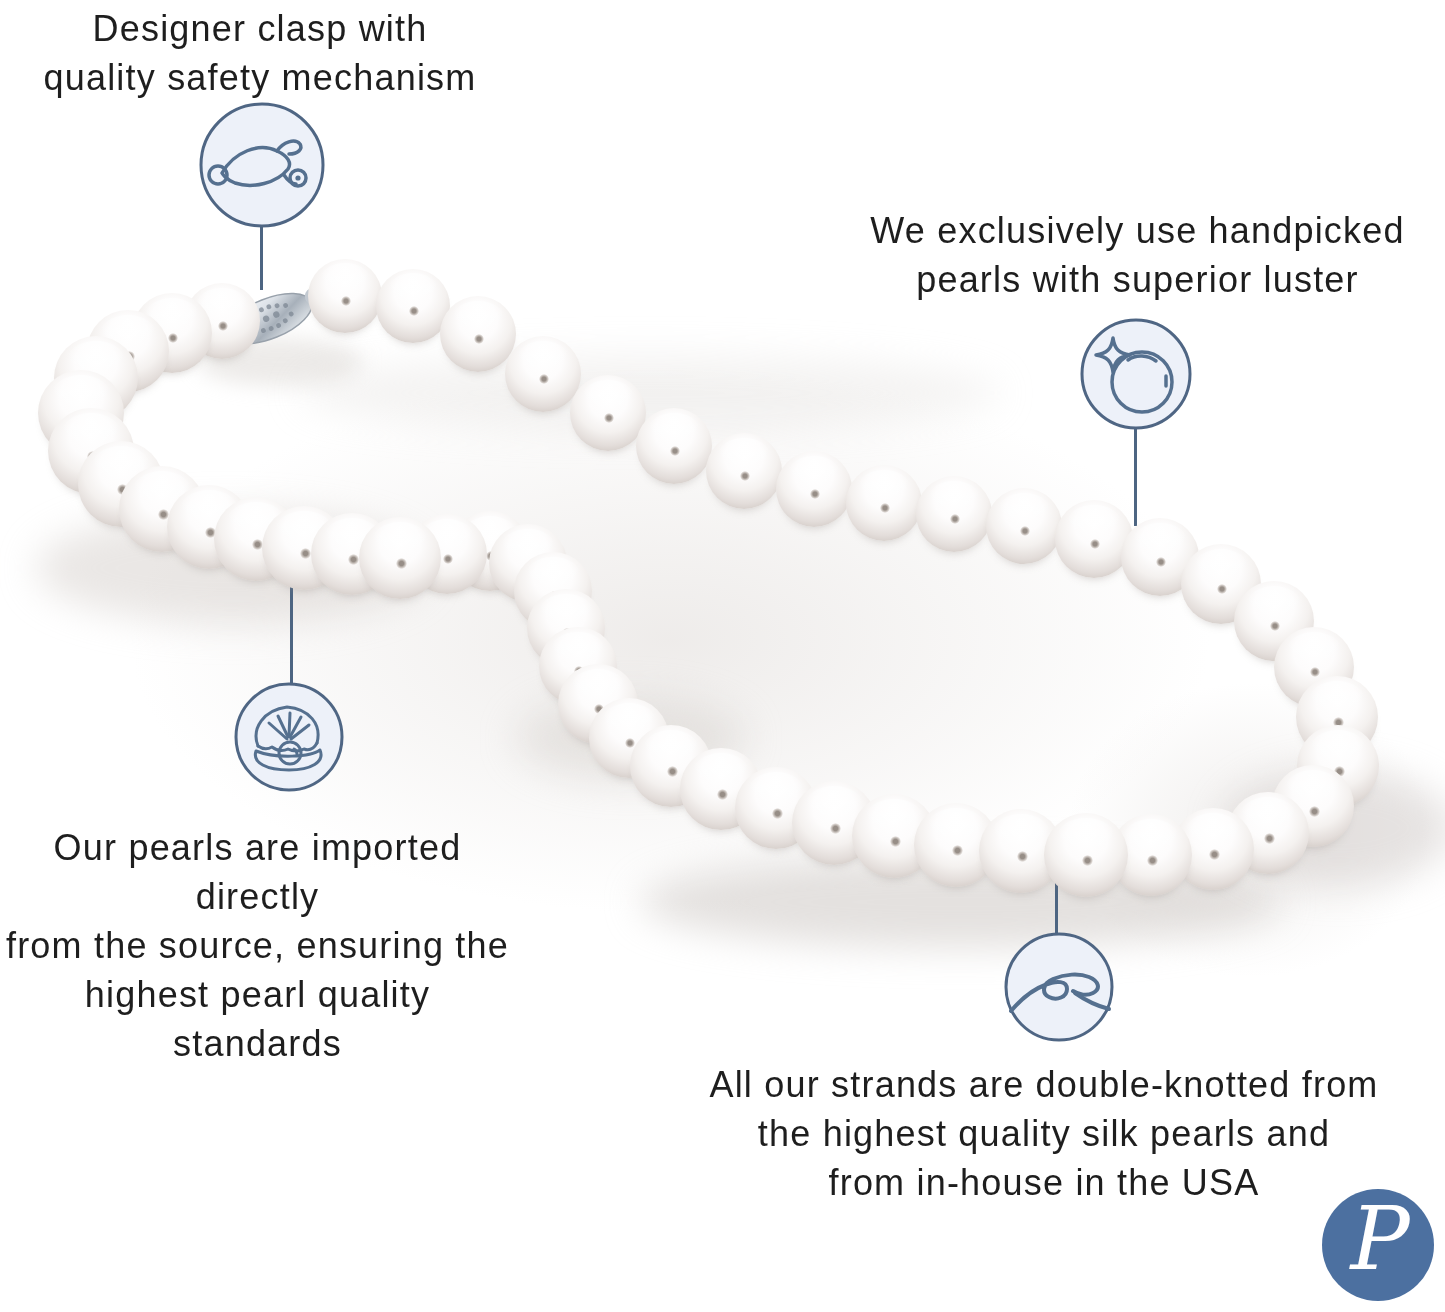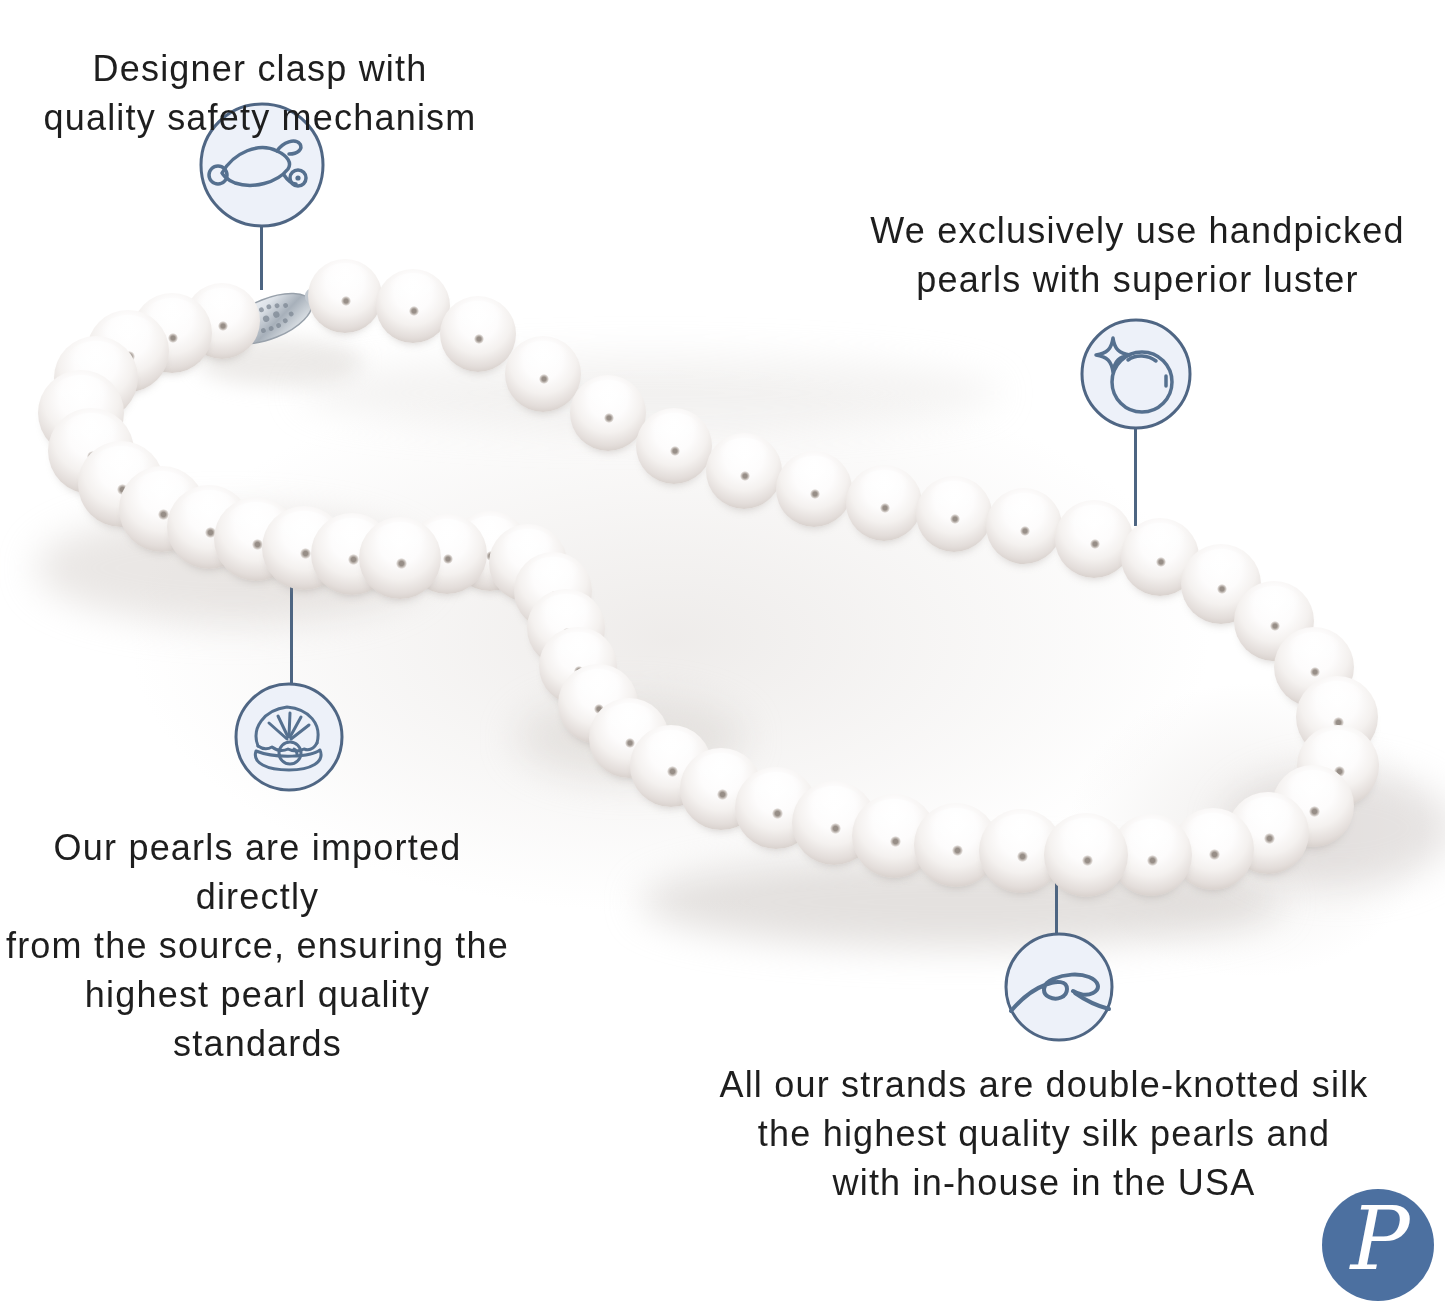--- a/index.html
+++ b/index.html
@@ -31,21 +31,21 @@
     background:radial-gradient(ellipse at 50% 25%, rgba(255,255,255,.95), rgba(255,255,255,0) 72%);}
   .pearl::after{content:"";position:absolute;left:45%;top:50%;width:13%;height:13%;border-radius:50%;
     background:radial-gradient(circle, #978e87 0 28%, rgba(199,191,185,.75) 55%, rgba(199,191,185,0) 72%);}
 
   .clasp-svg{position:absolute;z-index:3;}
 
   .icon-svg{position:absolute;z-index:6;}
 
   .caption{position:absolute;z-index:6;text-align:center;color:#1e1e1e;
     font-size:36px;line-height:49px;letter-spacing:1.2px;}
-  #cap-clasp{left:0;top:4px;width:520px;margin-top:40px;}
+  #cap-clasp{left:0;top:4px;width:520px;}
   #cap-luster{left:835px;top:206px;width:605px;}
   #cap-source{left:0;top:823px;width:515px;}
   #cap-knot{left:683px;top:1060px;width:722px;}
 
   .logo{position:absolute;left:1322px;top:1189px;width:112px;height:112px;border-radius:50%;
     z-index:6;display:flex;align-items:center;justify-content:center;}
   .logo-letter{font-family:"DejaVu Serif", serif;font-style:italic;font-size:88px;color:#ffffff;
     line-height:1;transform:translate(2px,-6px);}
 </style>
 </head>
@@ -212,22 +212,22 @@
     <div>from the source, ensuring the</div>
     <div>highest pearl quality standards</div>
   </div>
 
   <div class="caption" id="cap-luster">
     <div>We exclusively use handpicked</div>
     <div>pearls with superior luster</div>
   </div>
 
   <div class="caption" id="cap-knot">
-    <div>All our strands are double-knotted silk</div>
+    <div>All our strands are double-knotted from</div>
     <div>the highest quality silk pearls and</div>
-    <div>with in-house in the USA</div>
+    <div>from in-house in the USA</div>
   </div>
 
   <div class="logo" style="background: rgb(76, 112, 160);">
     <span class="logo-letter">P</span>
   </div>
 
 </div>
 
 </body></html>

